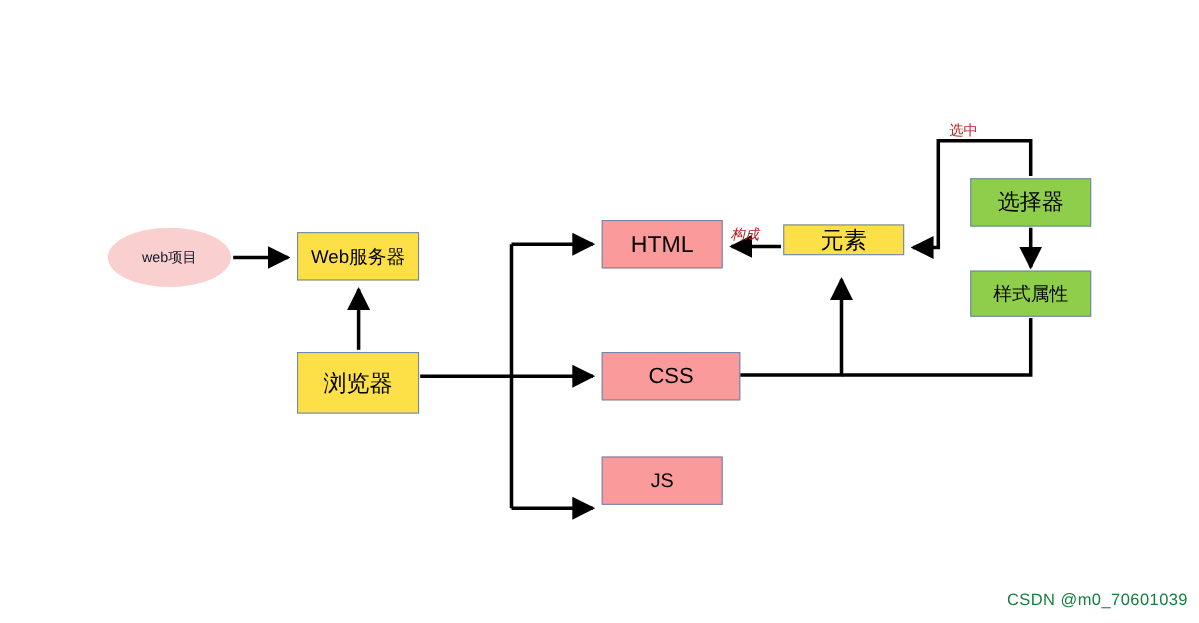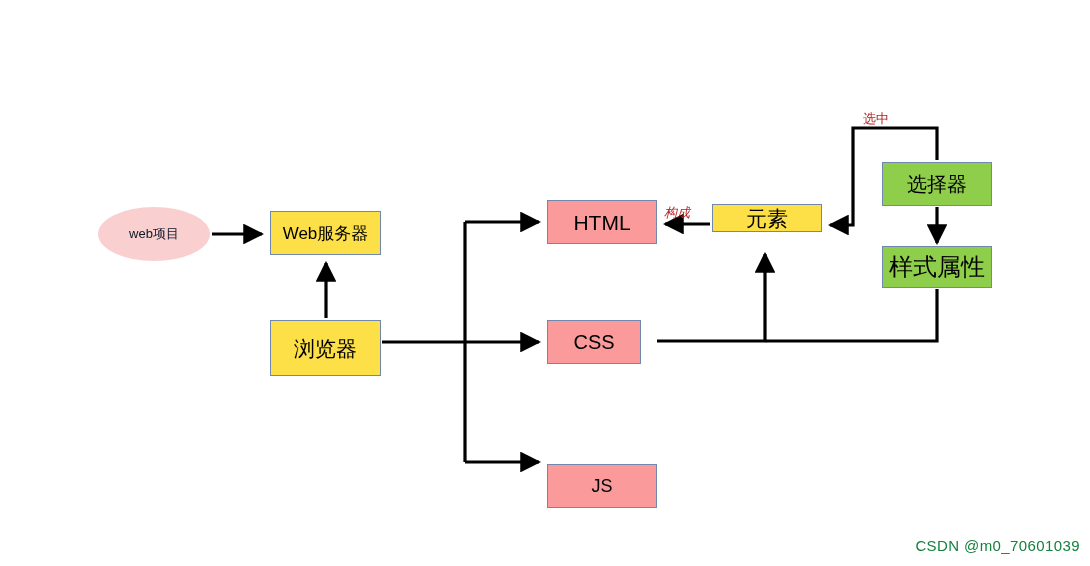--- a/index.html
+++ b/index.html
@@ -67,25 +67,25 @@
     color: #15803d;
     letter-spacing: 0.4px;
     white-space: nowrap;
   }
 
   
   #n-web-project { left: 98px;  top: 207px; width: 112px; height: 54px; font-size: 13px; }
   #n-web-server  { left: 270px; top: 211px; width: 111px; height: 44px; font-size: 17px; }
   #n-browser     { left: 270px; top: 320px; width: 111px; height: 56px; font-size: 21px; }
   #n-html        { left: 547px; top: 200px; width: 110px; height: 44px; font-size: 21px; }
-  #n-css         { left: 547px; top: 320px; width: 94px; height: 44px; font-size: 20px; }
-  #n-js          { left: 547px; top: 464px; width: 110px; height: 44px; font-size: 18px; }
+  #n-css         { left: 547px; top: 320px; width: 126px; height: 44px; font-size: 20px; }
+  #n-js          { left: 547px; top: 415px; width: 110px; height: 44px; font-size: 18px; }
   #n-element     { left: 712px; top: 204px; width: 110px; height: 28px; font-size: 21px; }
   #n-selector    { left: 882px; top: 162px; width: 110px; height: 44px; font-size: 20px; }
-  #n-style-prop  { left: 882px; top: 246px; width: 110px; height: 42px; font-size: 24px; align-items: center; }
+  #n-style-prop  { left: 882px; top: 246px; width: 110px; height: 42px; font-size: 17px; align-items: center; }
 
   #lbl-compose { left: 664px; top: 204px; font-style: italic; }
   #lbl-select  { left: 863px; top: 110px; }
 </style>
 </head>
 <body>
 
 <svg id="canvas" viewBox="0 0 1090 566" xmlns="http://www.w3.org/2000/svg">
   <defs>
     <marker id="arrow" viewBox="0 0 10 10" refX="9" refY="5" markerWidth="6.5" markerHeight="6.5" orient="auto-start-reverse">

